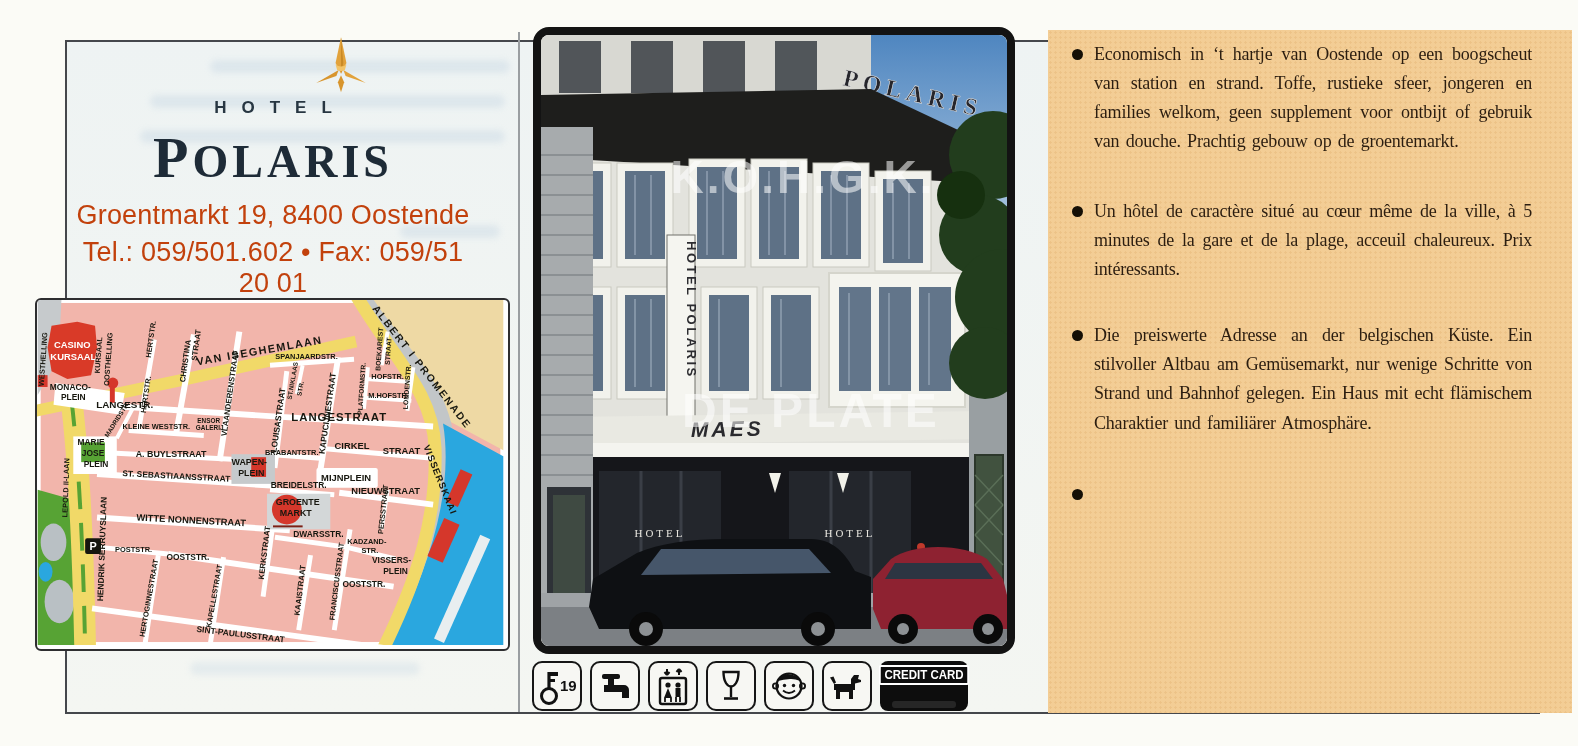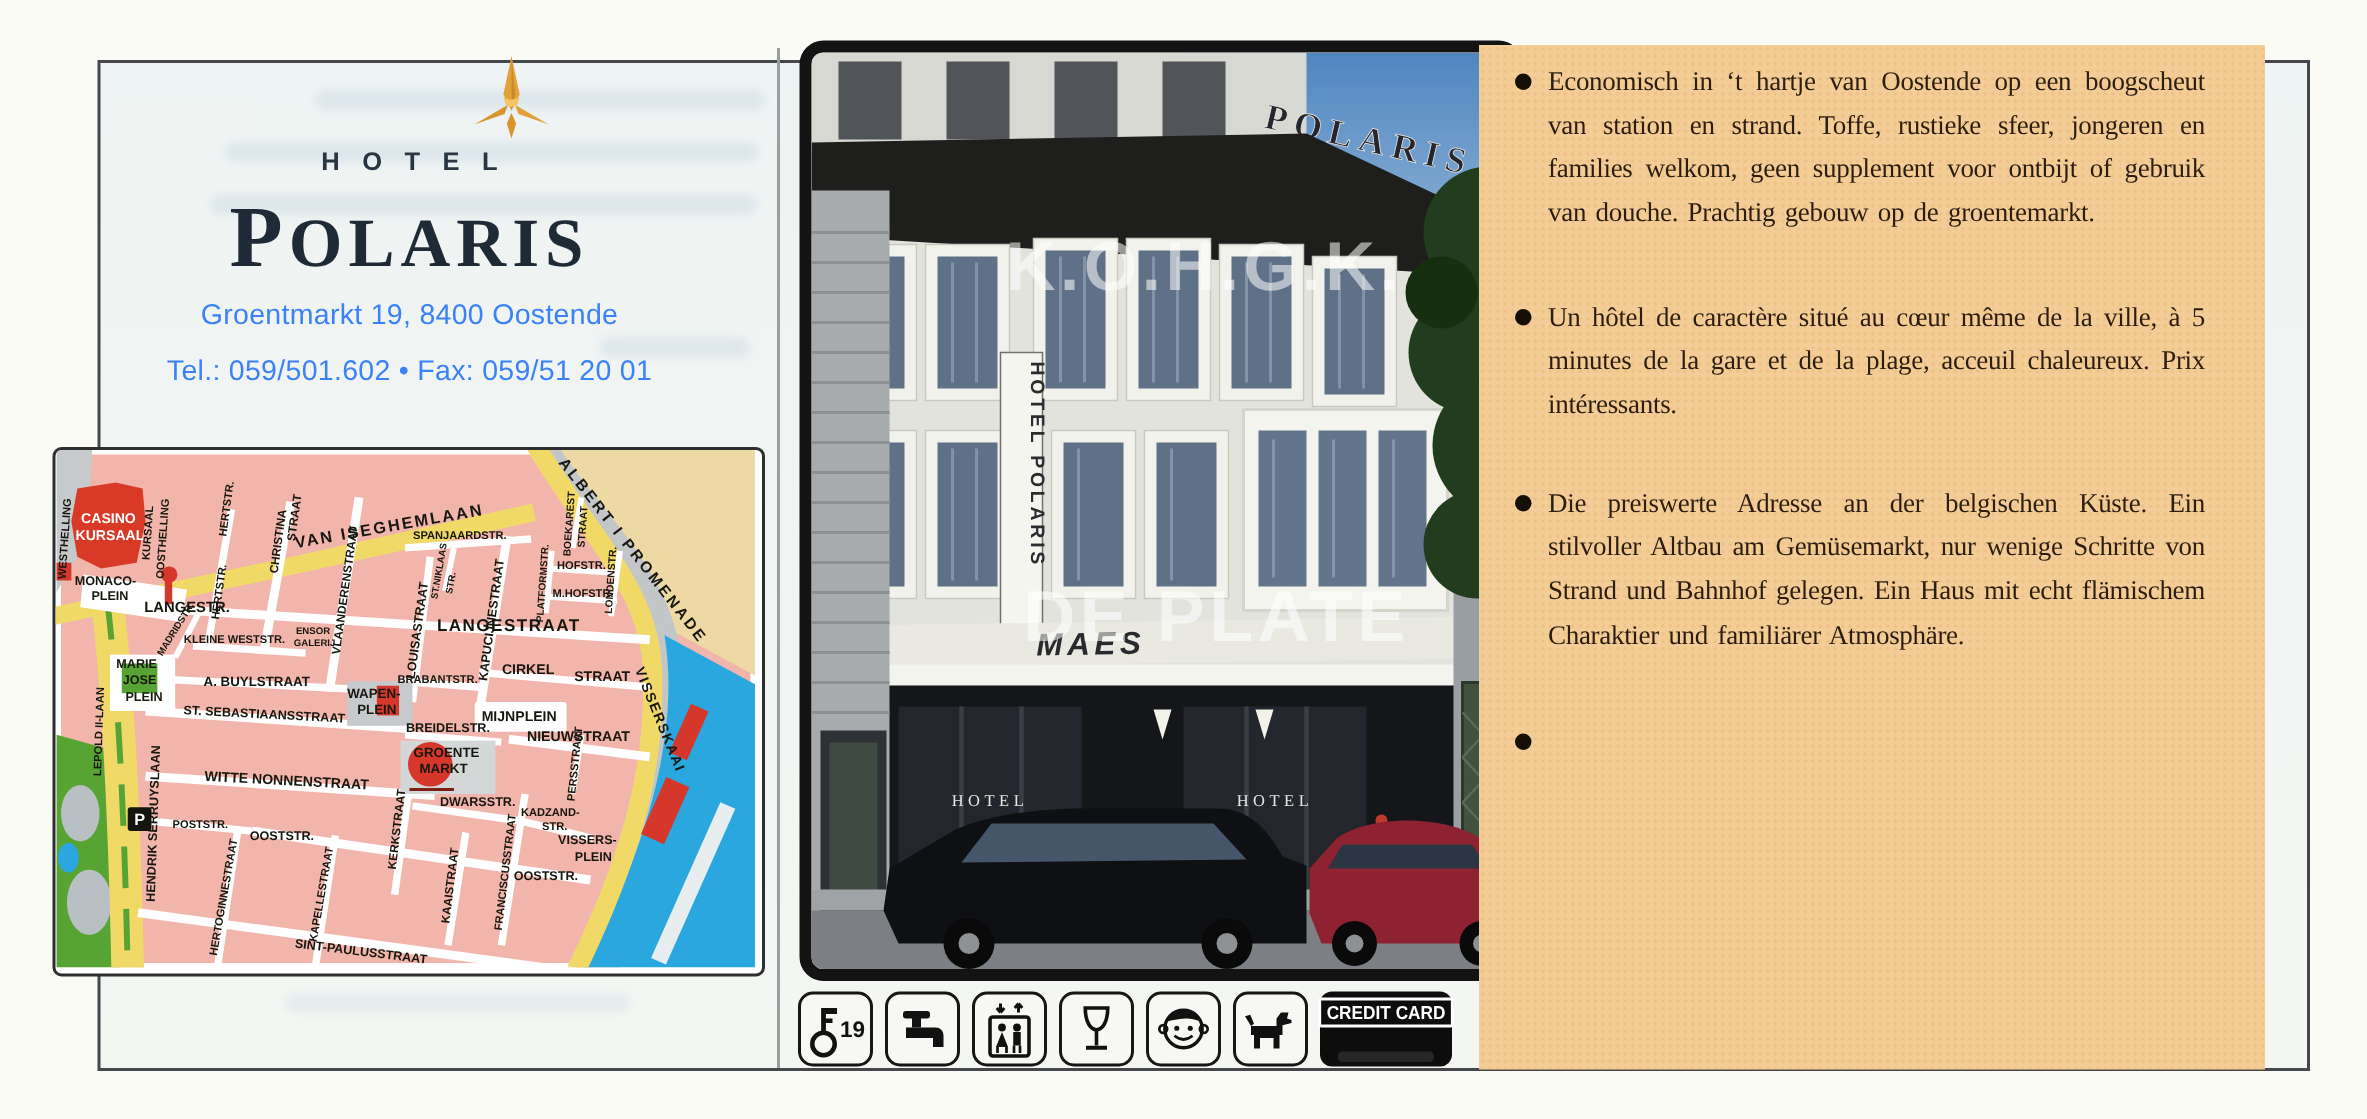--- a/index.html
+++ b/index.html
@@ -13,34 +13,34 @@
   .sm{position:absolute;height:13px;border-radius:7px;background:#c8d8e4;opacity:.45;filter:blur(3px);}
   .sm.or{background:#d8a86c;opacity:.35;}
   
   .brandbox{position:absolute;left:67px;top:42px;width:412px;text-align:center;color:#22303d;}
   .logo-star{position:absolute;left:243px;top:-8px;width:62px;height:64px;}
   .hotel-word{position:absolute;left:0;top:56px;width:100%;font-size:17px;font-weight:700;
               letter-spacing:15px;text-indent:15px;color:#273642;}
   .polaris{position:absolute;left:0;top:82px;width:100%;font-family:"Liberation Serif",serif;
            font-weight:700;font-size:46px;letter-spacing:4px;color:#1e2b37;}
   .polaris::first-letter{font-size:58px;}
-  .addr{position:absolute;left:0;width:100%;font-size:19px;color:#3b82f6;letter-spacing:.2px;}
+  .addr{position:absolute;left:0;width:100%;font-size:27px;color:#c2410c;letter-spacing:.2px;}
   .addr1{top:158px;} .addr2{top:195px;}
   
   .map-wrap{position:absolute;left:35px;top:298px;width:471px;height:349px;background:#fff;
             border:2px solid #2e2e30;border-radius:6px;overflow:hidden;}
   .map-wrap svg{display:block;}
   #city-map text{font-family:"Liberation Sans",sans-serif;}
   
   .divider{position:absolute;left:518px;top:32px;width:2px;height:680px;background:#9a9ea1;}
   
   .photo-frame{position:absolute;left:533px;top:27px;width:466px;height:611px;
                border:8px solid #131313;border-radius:16px;overflow:hidden;background:#dcdcd6;}
   
-  .orange-panel{position:absolute;left:986px;top:30px;width:524px;height:683px;
+  .orange-panel{position:absolute;left:1048px;top:30px;width:524px;height:683px;
                 background:#f3cd95;
                 background-image:radial-gradient(rgba(221,168,100,.28) 1px,transparent 1.4px);
                 background-size:5px 5px;}
   .bullets{list-style:none;margin:0;padding:10px 40px 0 22px;}
   .bullets li{position:relative;padding-left:24px;text-align:justify;
               font-family:"Liberation Serif",serif;font-size:18px;line-height:1.62;
               letter-spacing:-0.2px;word-spacing:2px;color:#2b1d10;}
   .bullets li + li.m1{margin-top:40px;} .bullets li + li.m2{margin-top:37px;}
   .bullets li + li.m3{margin-top:42px;}
   .dot{position:absolute;left:2px;top:9px;width:11px;height:11px;border-radius:50%;background:#150f06;}

